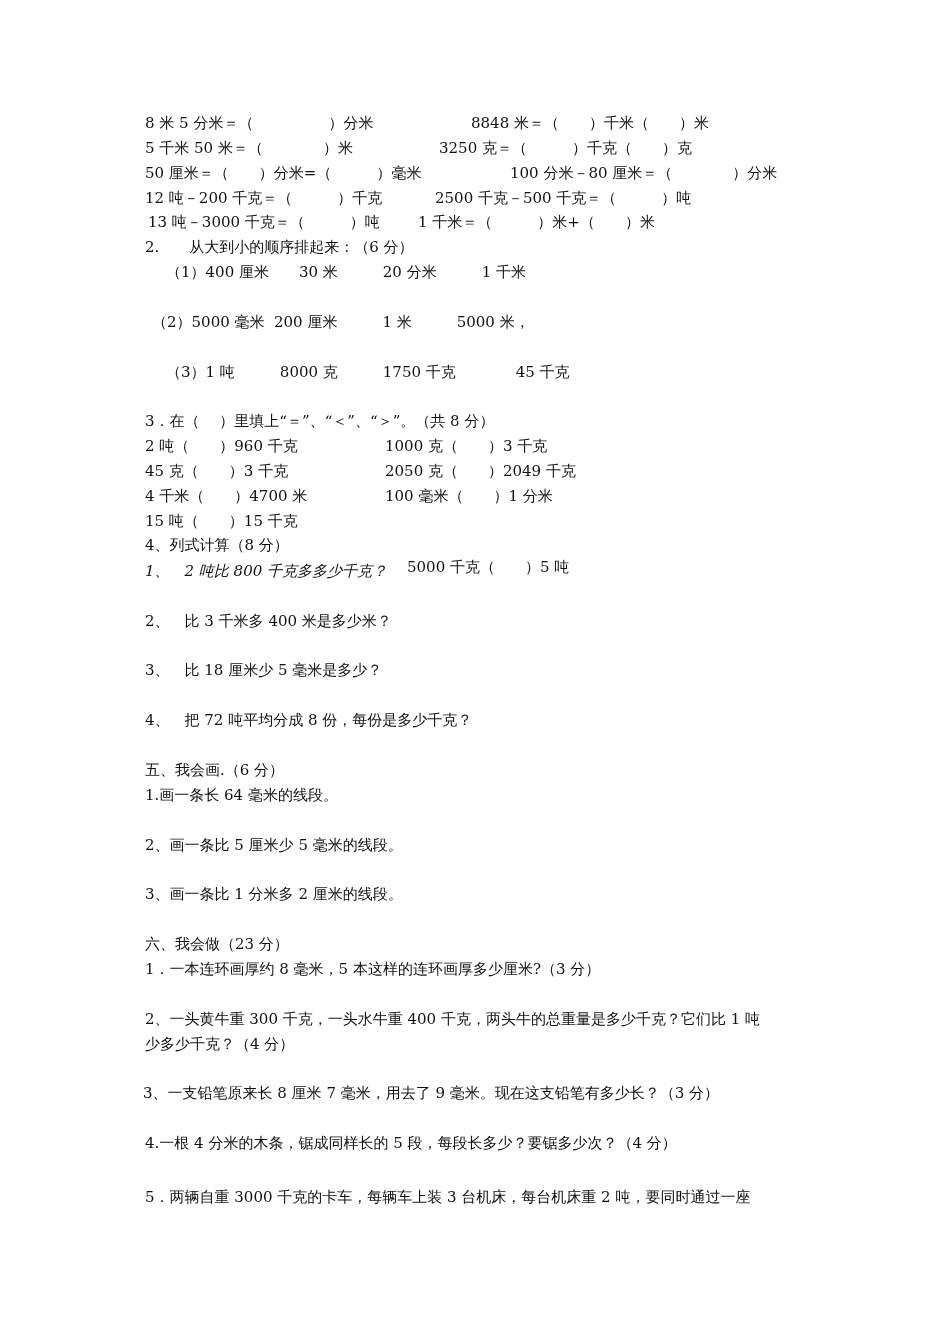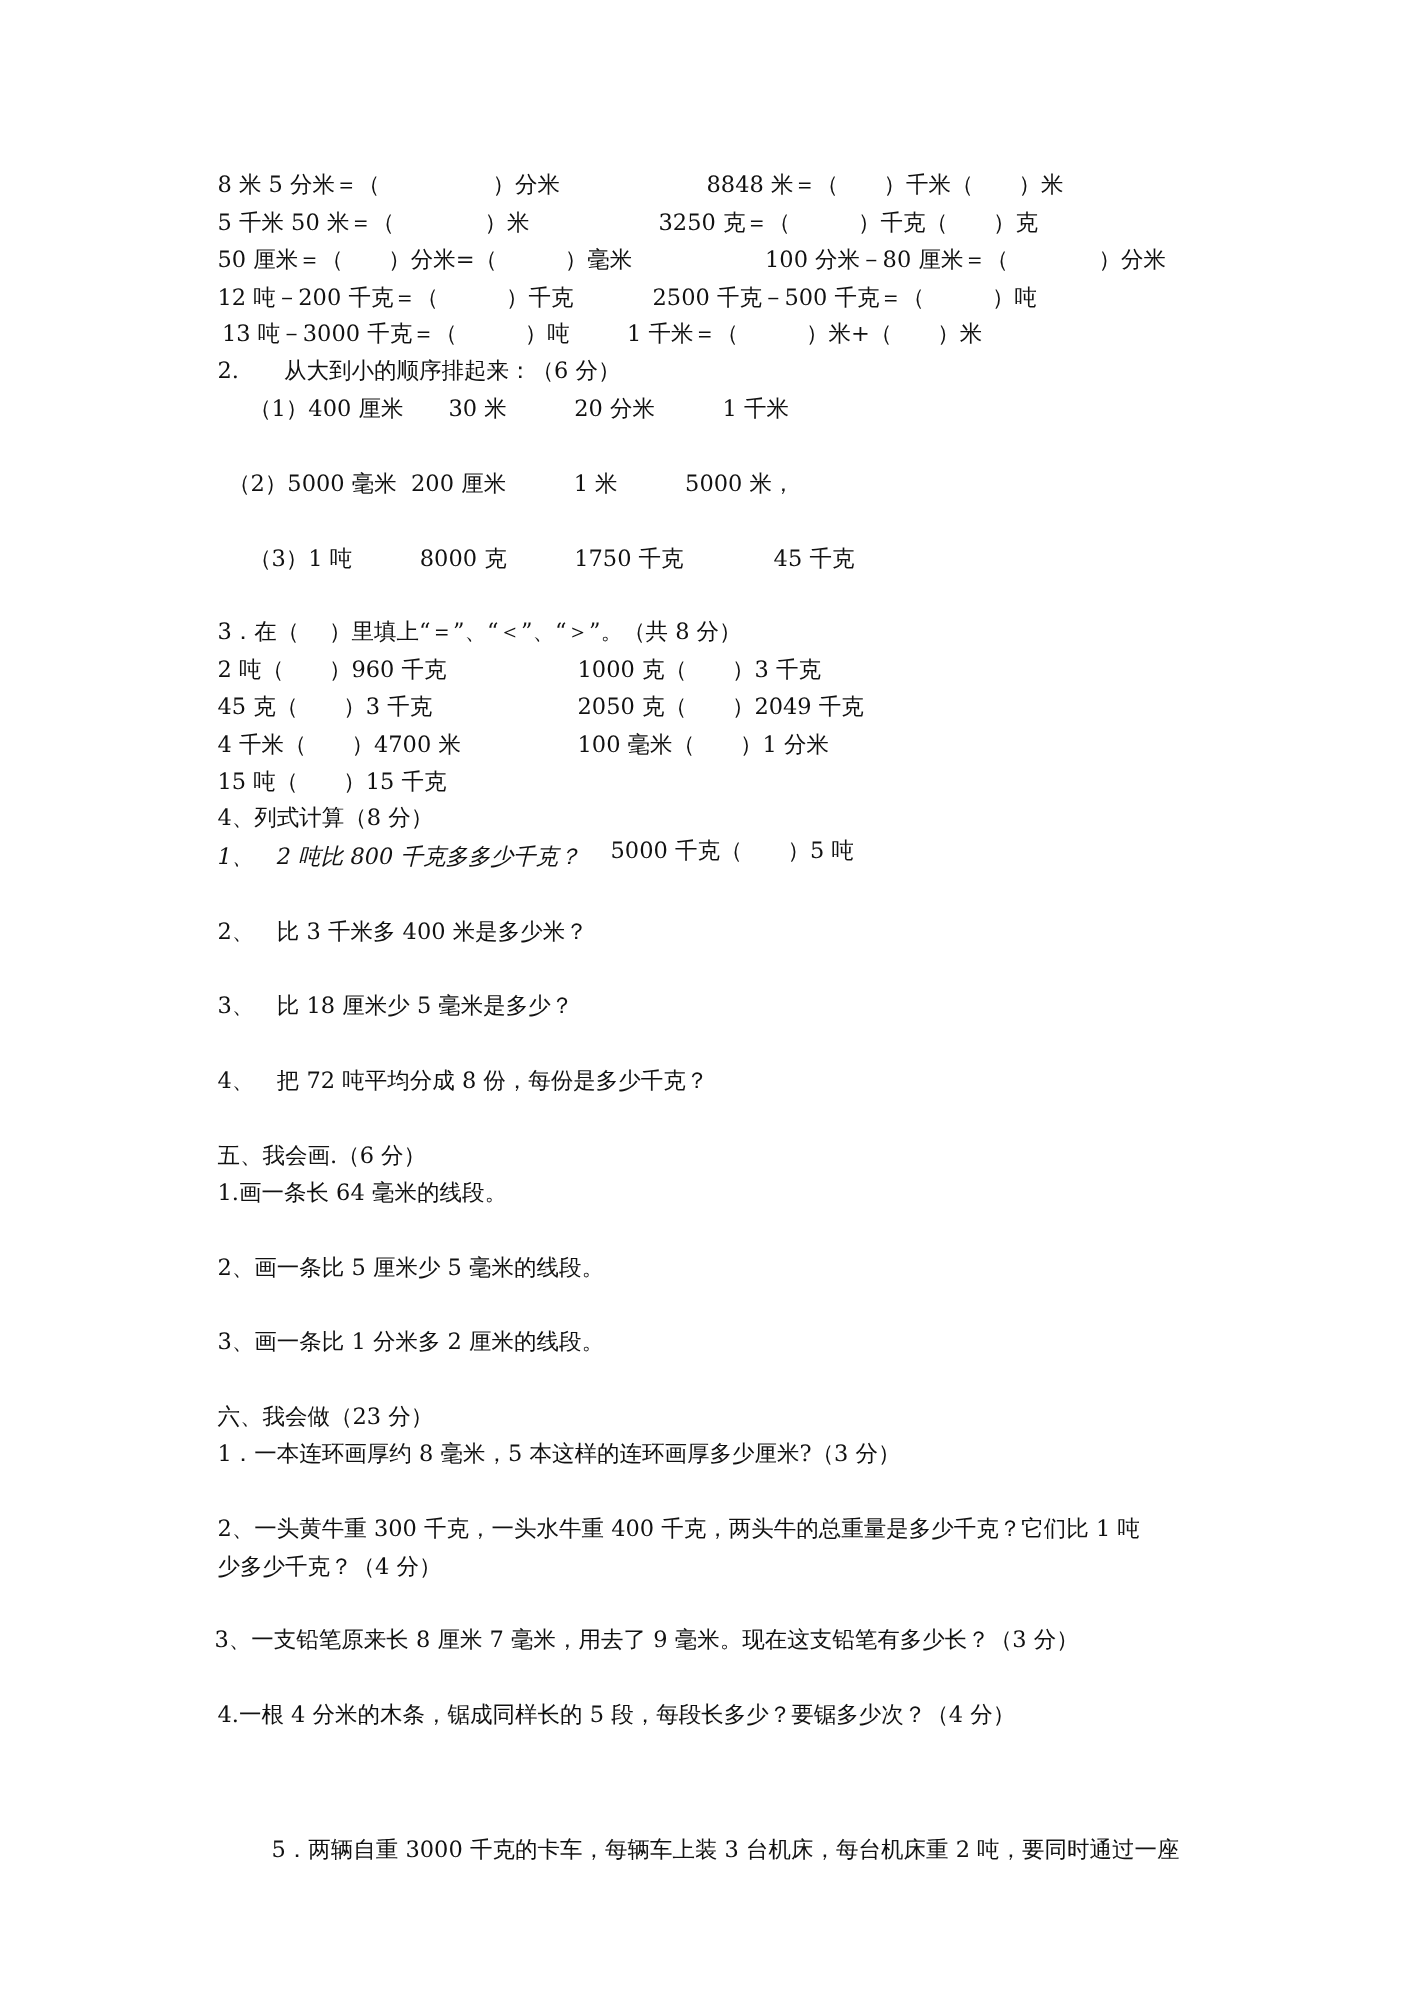--- a/index.html
+++ b/index.html
@@ -42,14 +42,14 @@
     <div class="line" style="left: 145px; top: 761px;">五、我会画.（6 分）</div>
     <div class="line" style="left: 145px; top: 786px;">1.画一条长 64 毫米的线段。</div>
     <div class="line" style="left: 145px; top: 836px;">2、画一条比 5 厘米少 5 毫米的线段。</div>
     <div class="line" style="left: 145px; top: 885px;">3、画一条比 1 分米多 2 厘米的线段。</div>
     <div class="line" style="left: 145px; top: 935px;">六、我会做（23 分）</div>
     <div class="line" style="left: 145px; top: 960px;">1．一本连环画厚约 8 毫米，5 本这样的连环画厚多少厘米?（3 分）</div>
     <div class="line" style="left: 145px; top: 1010px;">2、一头黄牛重 300 千克，一头水牛重 400 千克，两头牛的总重量是多少千克？它们比 1 吨</div>
     <div class="line" style="left: 145px; top: 1035px;">少多少千克？（4 分）</div>
     <div class="line" style="left: 143px; top: 1084px; text-align: right;">3、一支铅笔原来长 8 厘米 7 毫米，用去了 9 毫米。现在这支铅笔有多少长？（3 分）</div>
     <div class="line" style="left: 145px; top: 1134px;">4.一根 4 分米的木条，锯成同样长的 5 段，每段长多少？要锯多少次？（4 分）</div>
-    <div class="line" style="left: 145px; top: 1224px; margin-left: 36px;">5．两辆自重 3000 千克的卡车，每辆车上装 3 台机床，每台机床重 2 吨，要同时通过一座</div>
+    <div class="line" style="left: 145px; top: 1188px;">5．两辆自重 3000 千克的卡车，每辆车上装 3 台机床，每台机床重 2 吨，要同时通过一座</div>
   </div>
 
 </body></html>

